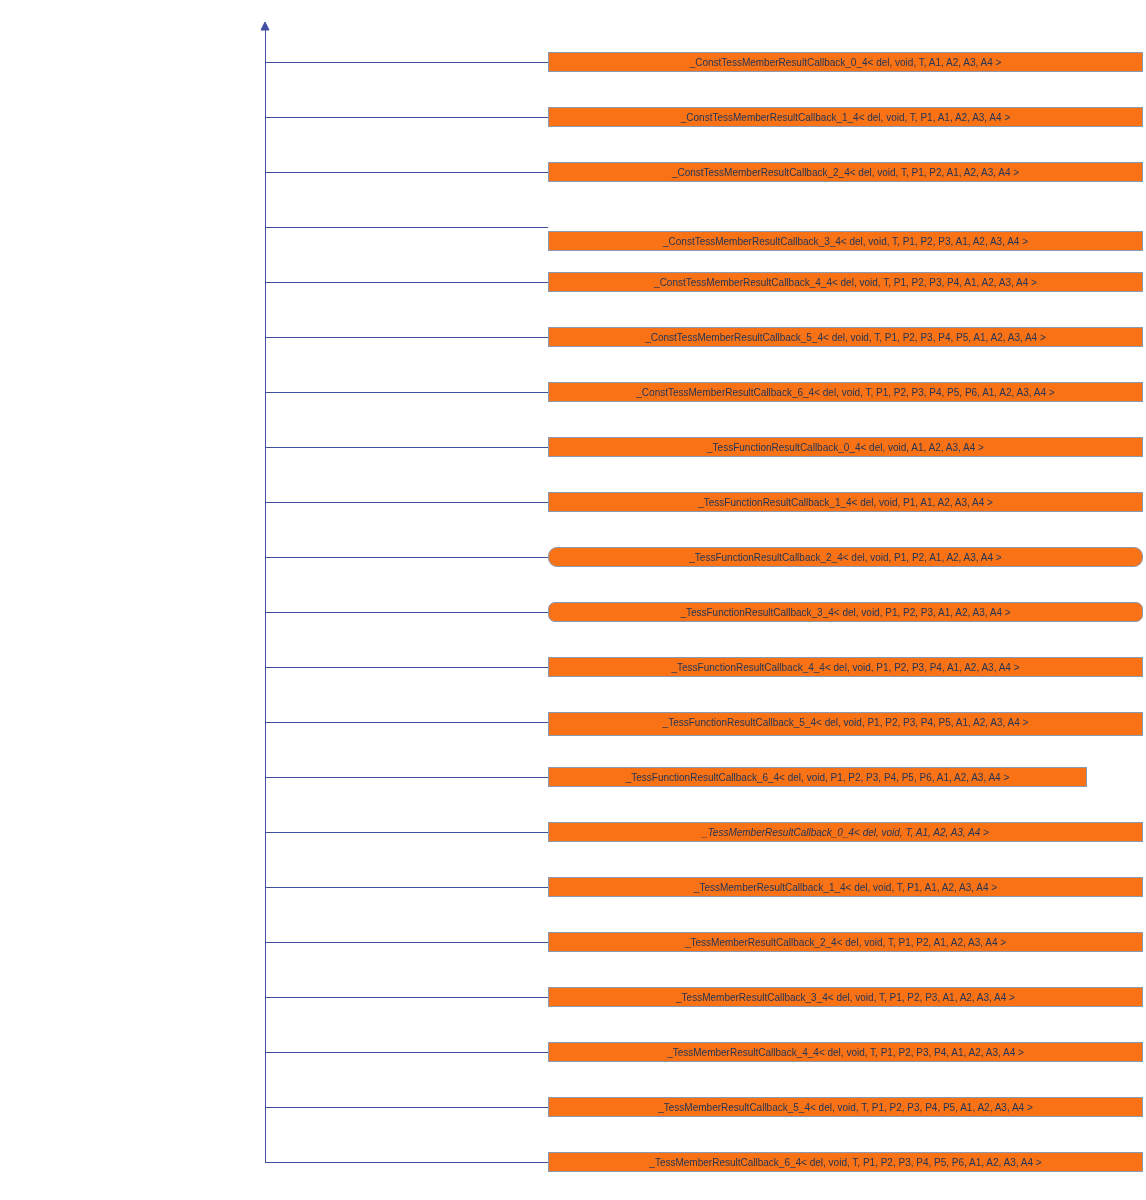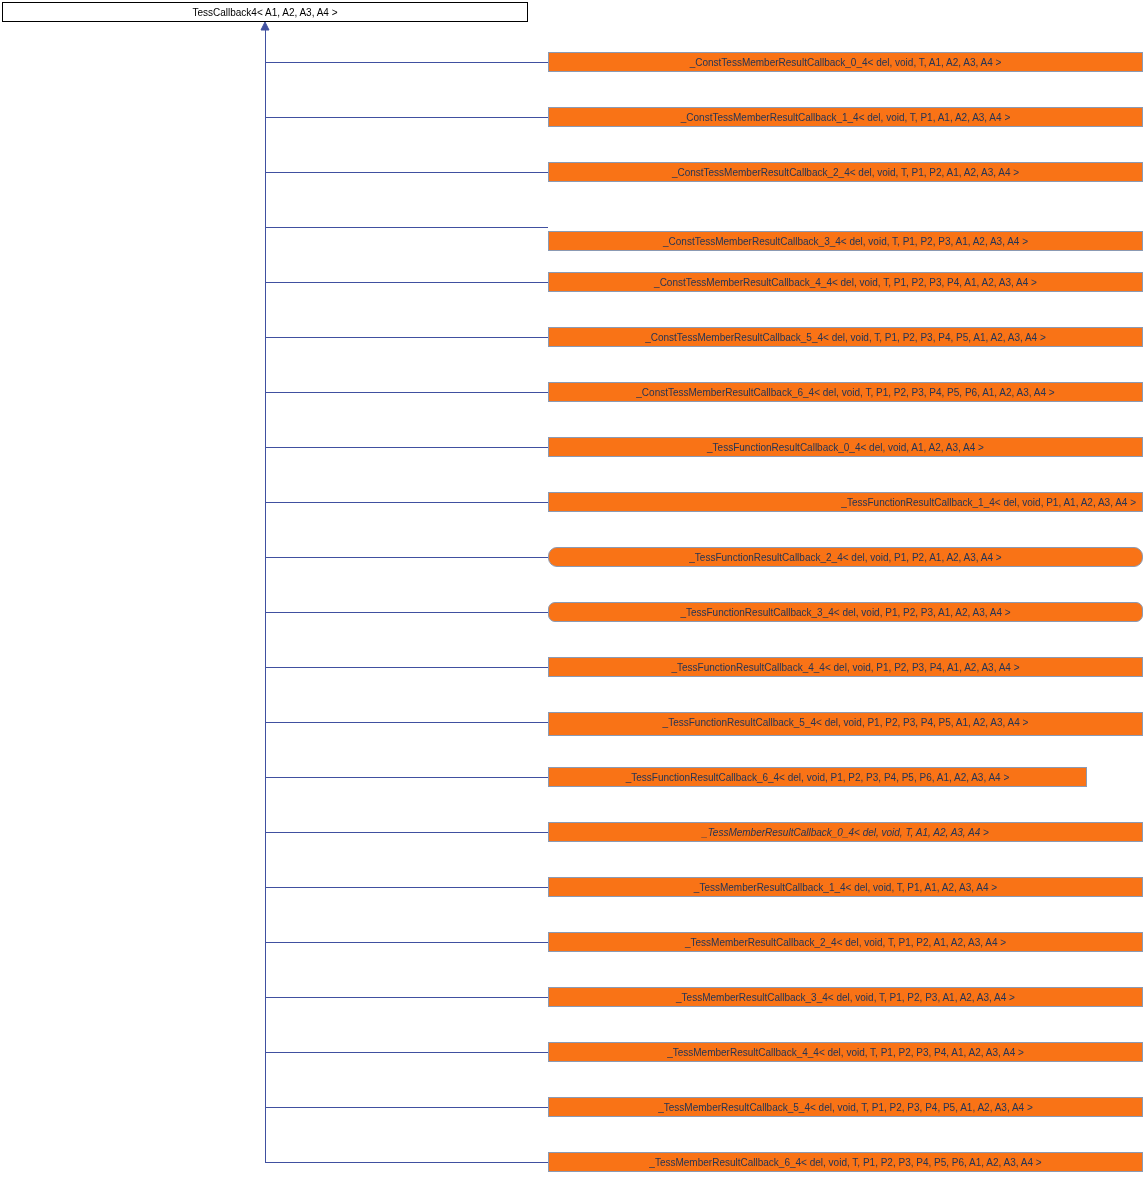--- a/index.html
+++ b/index.html
@@ -81,32 +81,31 @@
       <line x1="265" y1="777" x2="548" y2="777"></line>
       <line x1="265" y1="832" x2="548" y2="832"></line>
       <line x1="265" y1="887" x2="548" y2="887"></line>
       <line x1="265" y1="942" x2="548" y2="942"></line>
       <line x1="265" y1="997" x2="548" y2="997"></line>
       <line x1="265" y1="1052" x2="548" y2="1052"></line>
       <line x1="265" y1="1107" x2="548" y2="1107"></line>
       <line x1="265" y1="1162" x2="548" y2="1162"></line>
     </svg>
 
-  <a class="root-node" id="root-node" style="left: 2px; top: 2px; width: 526px; height: 20px; line-height: 12px;">TessCallback4&lt; A1, A2, A3, A4 &gt;</a>
 
   <div id="children-layer">
       <a class="node" style="left: 548px; top: 52px; width: 595px; height: 20px; line-height: 12px;">_ConstTessMemberResultCallback_0_4&lt; del, void, T, A1, A2, A3, A4 &gt;</a>
       <a class="node" style="left: 548px; top: 107px; width: 595px; height: 20px; line-height: 12px;">_ConstTessMemberResultCallback_1_4&lt; del, void, T, P1, A1, A2, A3, A4 &gt;</a>
       <a class="node" style="left: 548px; top: 162px; width: 595px; height: 20px; line-height: 12px;">_ConstTessMemberResultCallback_2_4&lt; del, void, T, P1, P2, A1, A2, A3, A4 &gt;</a>
       <a class="node" style="left: 548px; top: 231px; width: 595px; height: 20px; line-height: 12px;">_ConstTessMemberResultCallback_3_4&lt; del, void, T, P1, P2, P3, A1, A2, A3, A4 &gt;</a>
       <a class="node" style="left: 548px; top: 272px; width: 595px; height: 20px; line-height: 12px;">_ConstTessMemberResultCallback_4_4&lt; del, void, T, P1, P2, P3, P4, A1, A2, A3, A4 &gt;</a>
       <a class="node" style="left: 548px; top: 327px; width: 595px; height: 20px; line-height: 12px;">_ConstTessMemberResultCallback_5_4&lt; del, void, T, P1, P2, P3, P4, P5, A1, A2, A3, A4 &gt;</a>
       <a class="node" style="left: 548px; top: 382px; width: 595px; height: 20px; line-height: 12px;">_ConstTessMemberResultCallback_6_4&lt; del, void, T, P1, P2, P3, P4, P5, P6, A1, A2, A3, A4 &gt;</a>
       <a class="node" style="left: 548px; top: 437px; width: 595px; height: 20px; line-height: 12px;">_TessFunctionResultCallback_0_4&lt; del, void, A1, A2, A3, A4 &gt;</a>
-      <a class="node" style="left: 548px; top: 492px; width: 595px; height: 20px; line-height: 12px; text-align: right;">_TessFunctionResultCallback_1_4&lt; del, void, P1, A1, A2, A3, A4 &gt;</a>
+      <a class="node" style="left: 548px; top: 492px; width: 595px; height: 20px; line-height: 12px;">_TessFunctionResultCallback_1_4&lt; del, void, P1, A1, A2, A3, A4 &gt;</a>
       <a class="node" style="left: 548px; top: 547px; width: 595px; height: 20px; line-height: 12px; border-radius: 9px;">_TessFunctionResultCallback_2_4&lt; del, void, P1, P2, A1, A2, A3, A4 &gt;</a>
       <a class="node" style="left: 548px; top: 602px; width: 595px; height: 20px; line-height: 12px; border-radius: 7px;">_TessFunctionResultCallback_3_4&lt; del, void, P1, P2, P3, A1, A2, A3, A4 &gt;</a>
       <a class="node" style="left: 548px; top: 657px; width: 595px; height: 20px; line-height: 12px;">_TessFunctionResultCallback_4_4&lt; del, void, P1, P2, P3, P4, A1, A2, A3, A4 &gt;</a>
       <a class="node" style="left: 548px; top: 712px; width: 595px; height: 24px; line-height: 12px; text-align: center;">_TessFunctionResultCallback_5_4&lt; del, void, P1, P2, P3, P4, P5, A1, A2, A3, A4 &gt;</a>
       <a class="node" style="left: 548px; top: 767px; width: 539px; height: 20px; line-height: 12px;">_TessFunctionResultCallback_6_4&lt; del, void, P1, P2, P3, P4, P5, P6, A1, A2, A3, A4 &gt;</a>
       <a class="node" style="left: 548px; top: 822px; width: 595px; height: 20px; line-height: 12px; font-style: italic;">_TessMemberResultCallback_0_4&lt; del, void, T, A1, A2, A3, A4 &gt;</a>
       <a class="node" style="left: 548px; top: 877px; width: 595px; height: 20px; line-height: 12px;">_TessMemberResultCallback_1_4&lt; del, void, T, P1, A1, A2, A3, A4 &gt;</a>
       <a class="node" style="left: 548px; top: 932px; width: 595px; height: 20px; line-height: 12px;">_TessMemberResultCallback_2_4&lt; del, void, T, P1, P2, A1, A2, A3, A4 &gt;</a>
       <a class="node" style="left: 548px; top: 987px; width: 595px; height: 20px; line-height: 12px;">_TessMemberResultCallback_3_4&lt; del, void, T, P1, P2, P3, A1, A2, A3, A4 &gt;</a>
       <a class="node" style="left: 548px; top: 1042px; width: 595px; height: 20px; line-height: 12px;">_TessMemberResultCallback_4_4&lt; del, void, T, P1, P2, P3, P4, A1, A2, A3, A4 &gt;</a>

